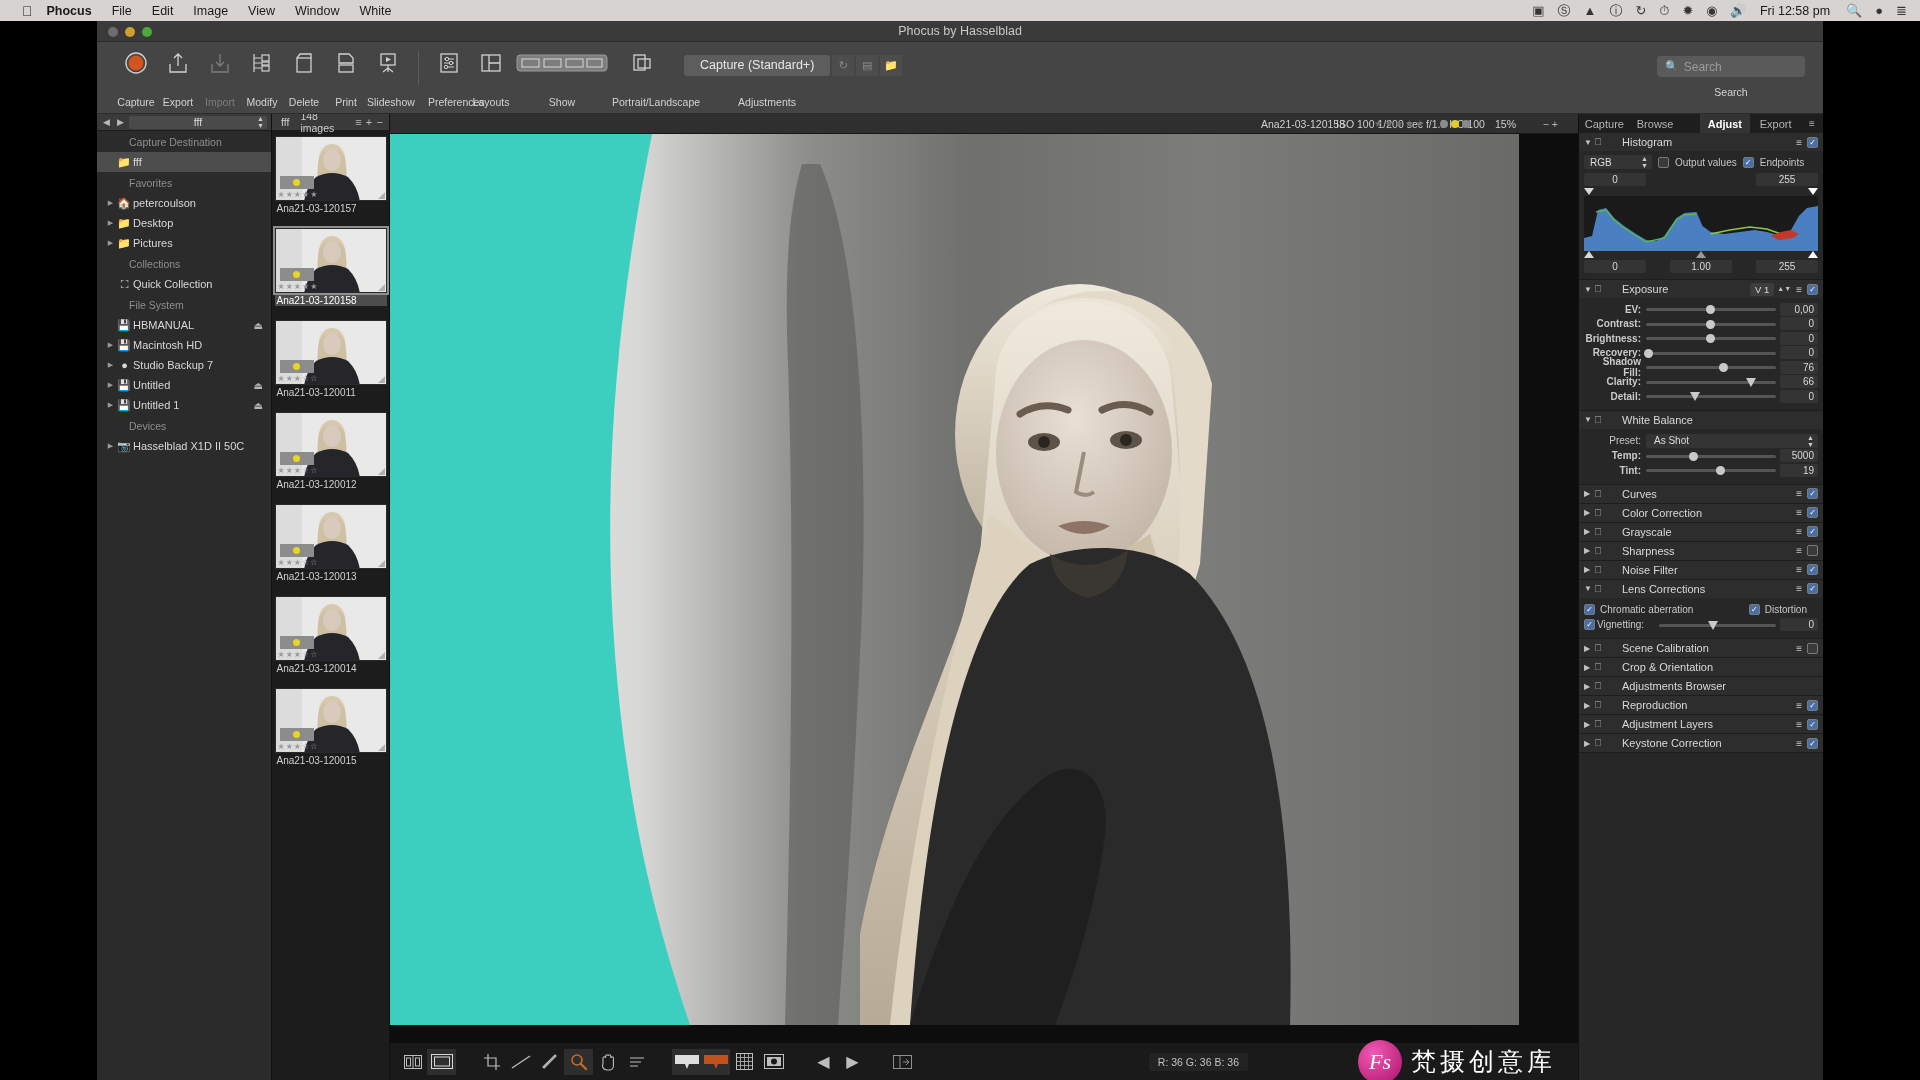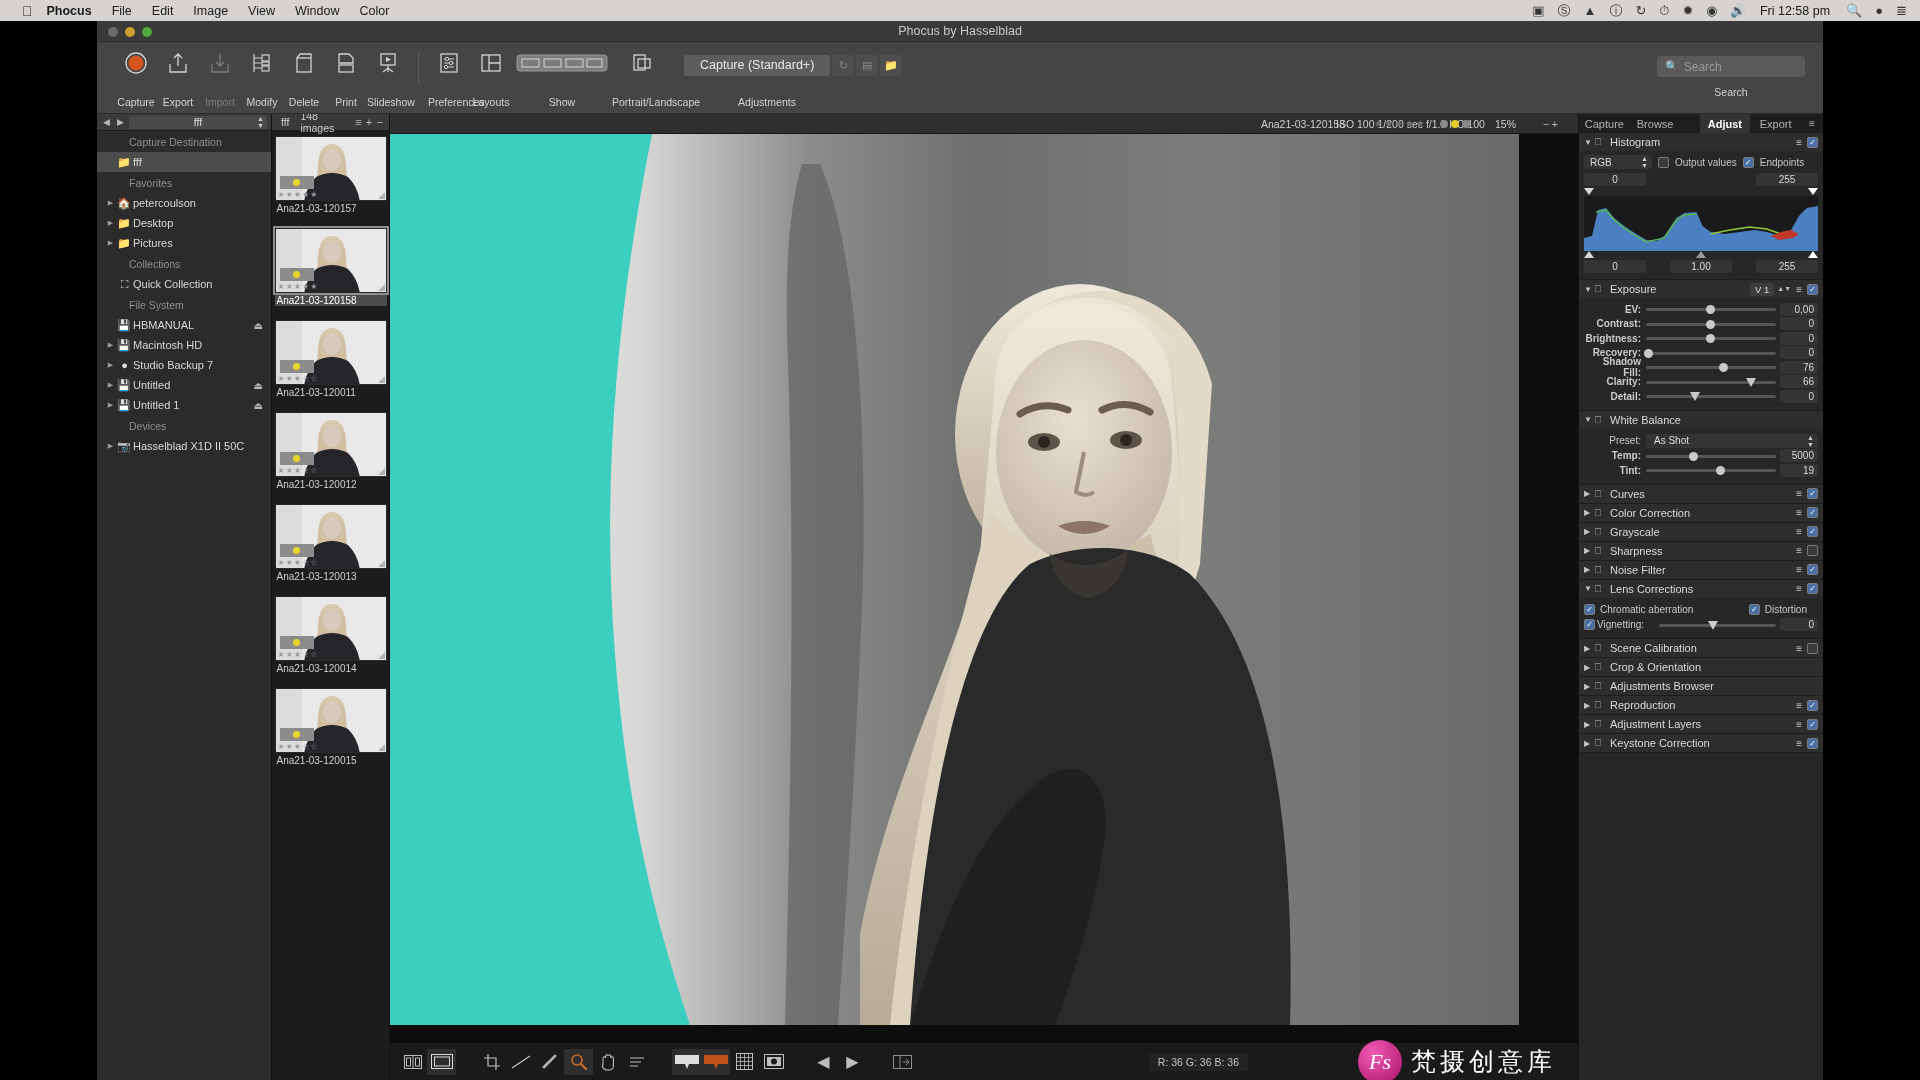--- a/index.html
+++ b/index.html
@@ -133,21 +133,21 @@
   .rtab { flex:1; display:flex; align-items:center; justify-content:center;
     color:#b4b4b4; }
   .rtab.on { background:#343434; color:#fff; font-weight:bold;margin-left:19px; }
   .rtabend { width:22px; display:flex;align-items:center;justify-content:center;
     color:#b0b0b0; font-size:10px; }
   .sec { border-bottom:1px solid #1d1d1d; }
   .shead { height:18px; display:flex; align-items:center; padding:0 5px;
     font-size:11px; color:#d9d9d9; background:#2d2d2d; }
   .shead .tri { width:11px; color:#c2c2c2; font-size:8px; }
   .shead .ic { width:15px; color:#bdbdbd; font-size:10px; }
-  .shead .tt { flex:1; }
+  .shead .tt { flex:1;margin-left:12px; }
   .shead .ver { background:#3d3d3d; border-radius:2px; font-size:9.5px;
     color:#ddd; padding:1px 5px; margin-right:3px; }
   .shead .step { color:#c0c0c0; font-size:7px; line-height:8px; margin-right:5px;
     display:flex; flex-direction:column; }
   .shead .mnu { color:#c6c6c6; font-size:10px; margin-right:5px; }
   .cbx { width:11px;height:11px;border:1px solid #7a7a7a;border-radius:2px;
     background:#4a6fa5; color:#fff; font-size:8px; display:flex;
     align-items:center;justify-content:center;}
   .cbx.off { background:#3a3a3a; color:transparent; }
   .sbody { padding:4px 5px 6px; background:#272727; }
@@ -197,21 +197,21 @@
 <body>
 
 <div id="macbar">
   <span class="apple"></span>
   <span class="mi bold">Phocus</span>
   <span class="mi">File</span>
   <span class="mi">Edit</span>
   <span class="mi">Image</span>
   <span class="mi">View</span>
   <span class="mi">Window</span>
-  <span class="mi">Color</span>
+  <span class="mi">White</span>
   <span class="spacer"></span>
   <span class="sicon">▣</span>
   <span class="sicon">Ⓢ</span>
   <span class="sicon">▲</span>
   <span class="sicon">ⓘ</span>
   <span class="sicon">↻</span>
   <span class="sicon">⏱</span>
   <span class="sicon">✹</span>
   <span class="sicon">◉</span>
   <span class="sicon">🔊</span>

